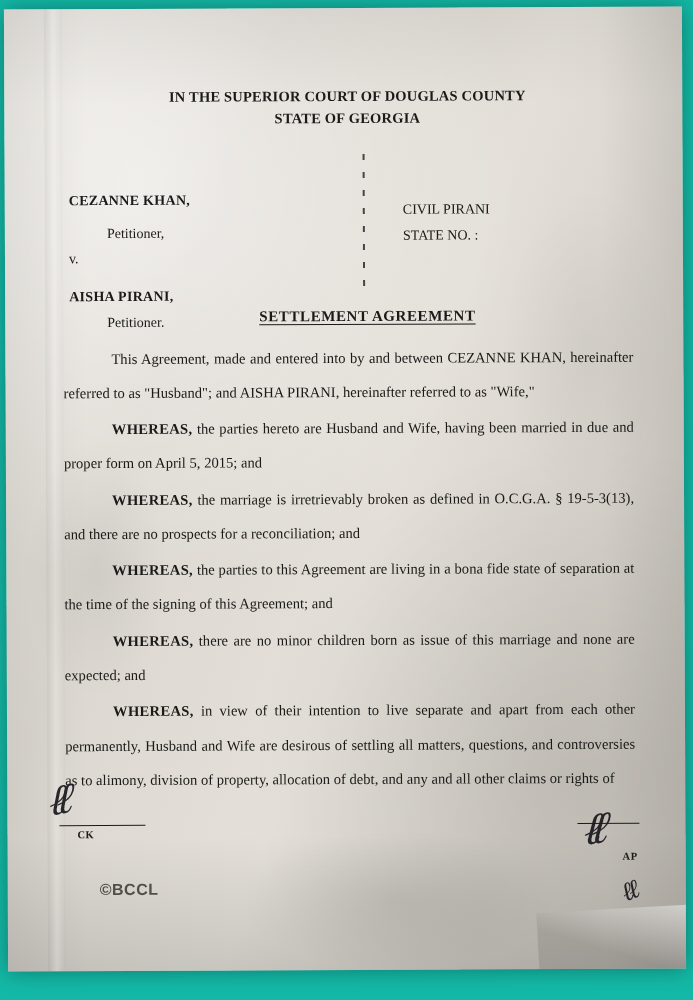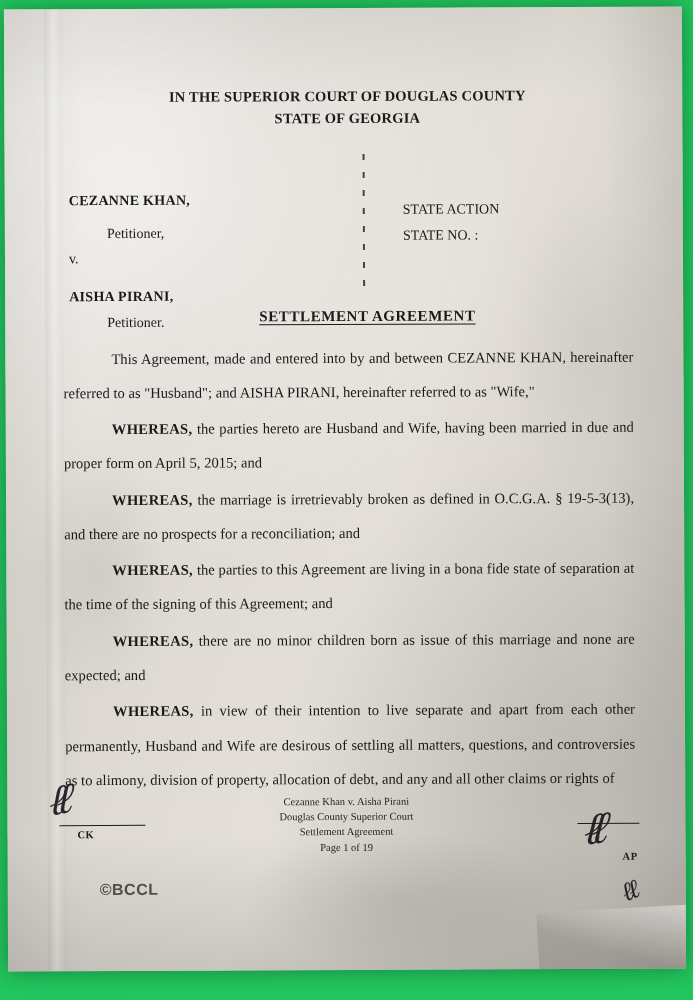--- a/index.html
+++ b/index.html
@@ -12,21 +12,21 @@
     height: 1000px;
     overflow: hidden;
     font-family: "Liberation Serif", serif;
   }
 
   
   .photo {
     position: relative;
     width: 693px;
     height: 1000px;
-    background: #22c55e;
+    background: #14b8a6;
     overflow: hidden;
   }
 
   .page {
     position: absolute;
     left: 6px;
     top: 8px;
     width: 678px;
     height: 962px;
     background:
@@ -248,47 +248,41 @@
 
       <div class="caption">
         <div class="vbar"></div>
 
         <div class="cap-left c-r1 party">CEZANNE KHAN,</div>
         <div class="cap-left c-r2">Petitioner,</div>
         <div class="cap-left c-r3">v.</div>
         <div class="cap-left c-r4 party">AISHA PIRANI,</div>
         <div class="cap-left c-r5">Petitioner.</div>
 
-        <div class="cap-right ca-1">STATE ACTION</div>
+        <div class="cap-right ca-1">CIVIL PIRANI</div>
         <div class="cap-right ca-2">STATE NO. :</div>
       </div>
 
       <div class="doc-title">SETTLEMENT AGREEMENT</div>
 
       <div class="body-text">
         <p class="para">This Agreement, made and entered into by and between CEZANNE KHAN, hereinafter referred to as "Husband"; and AISHA PIRANI, hereinafter referred to as "Wife,"</p>
         <p class="para"><b>WHEREAS,</b> the parties hereto are Husband and Wife, having been married in due and proper form on April 5, 2015; and</p>
         <p class="para"><b>WHEREAS,</b> the marriage is irretrievably broken as defined in O.C.G.A. § 19-5-3(13), and there are no prospects for a reconciliation; and</p>
         <p class="para"><b>WHEREAS,</b> the parties to this Agreement are living in a bona fide state of separation at the time of the signing of this Agreement; and</p>
         <p class="para"><b>WHEREAS,</b> there are no minor children born as issue of this marriage and none are expected; and</p>
         <p class="para"><b>WHEREAS,</b> in view of their intention to live separate and apart from each other permanently, Husband and Wife are desirous of settling all matters, questions, and controversies as to alimony, division of property, allocation of debt, and any and all other claims or rights of</p>
       </div>
     </div>
 
     <div class="footer">
       <div class="ink sig-scribble-1">ℓℓ</div>
       <div class="sig-line sig-left"></div>
       <div class="sig-label lab-left">CK</div>
 
-      <div class="footer-center">
-        <div>Cezanne Khan v. Aisha Pirani</div>
-        <div>Douglas County Superior Court</div>
-        <div>Settlement Agreement</div>
-        <div>Page 1 of 19</div>
-      </div>
 
       <div class="ink sig-scribble-2">ℓℓ</div>
       <div class="ink sig-scribble-3">ℓℓ</div>
       <div class="sig-line sig-right"></div>
       <div class="sig-label lab-right">AP</div>
     </div>
 
     <div class="watermark">©BCCL</div>
 
     <div class="corner-fold"></div>

